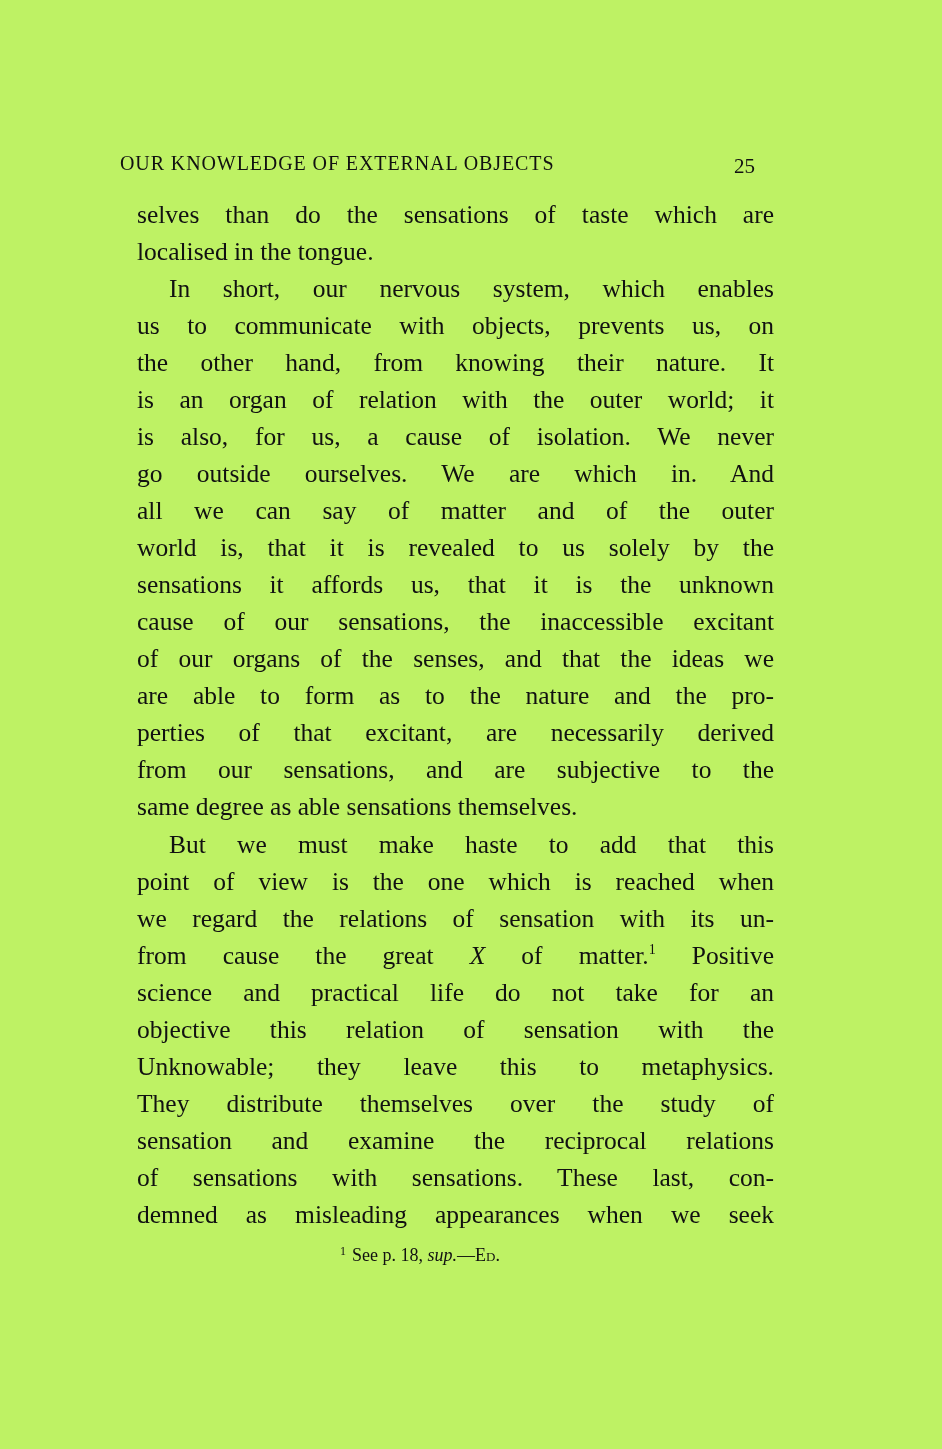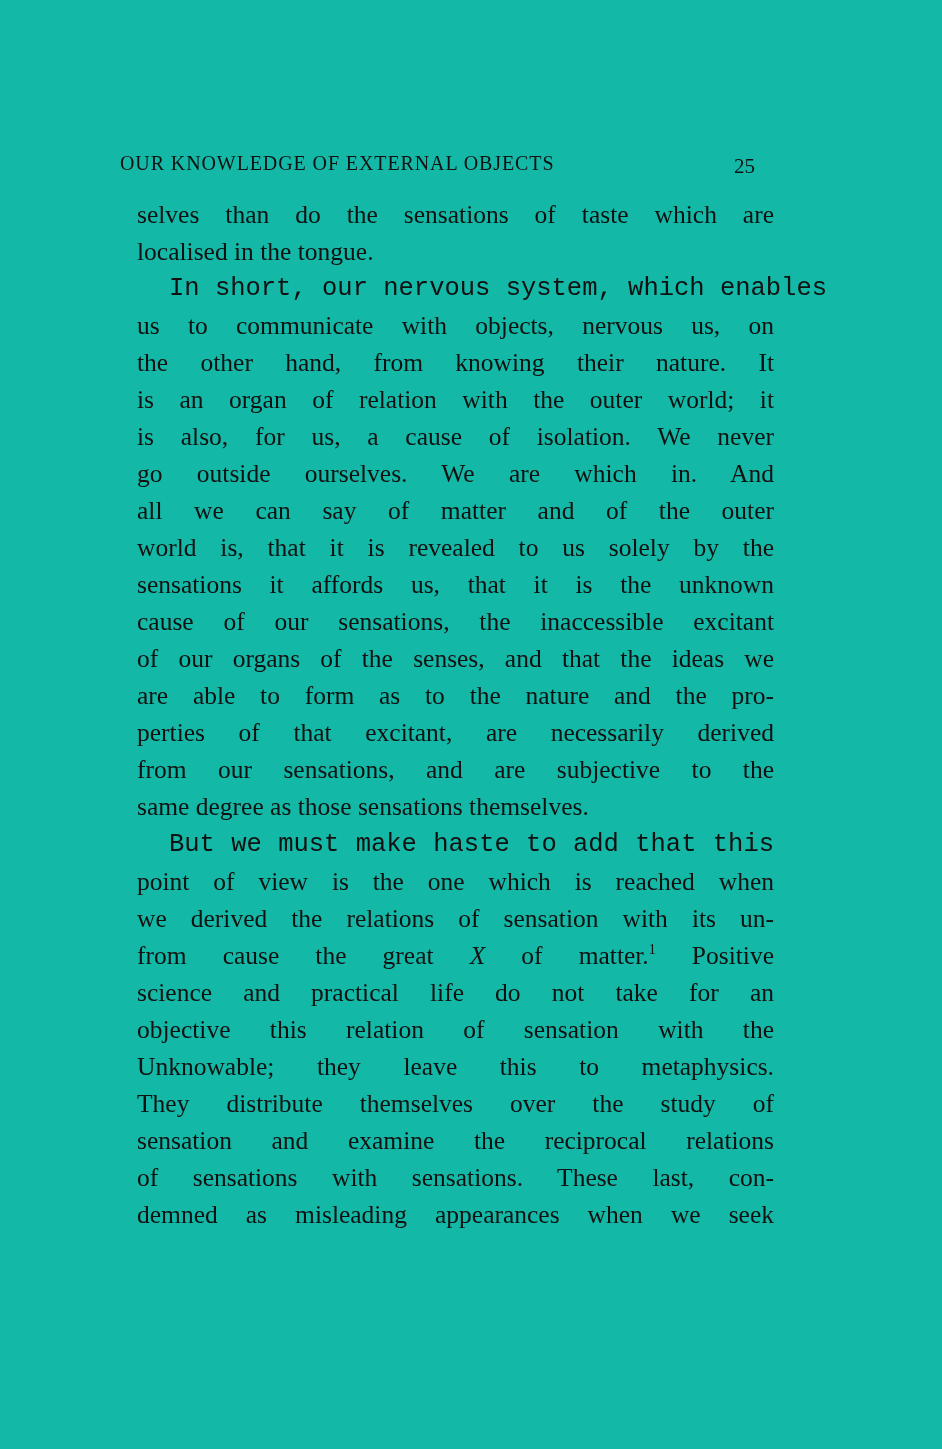--- a/index.html
+++ b/index.html
@@ -1,32 +1,32 @@
 <!DOCTYPE html>
 <html><head>
   <meta charset="utf-8">
   <style>
     html, body { margin: 0; padding: 0; background: #ffffff; }
     body { width: 942px; height: 1449px; position: relative; overflow: hidden; }
-    .page { position: absolute; left: 0; top: 0; width: 942px; height: 1449px; background: #14b8a6; }
+    .page { position: absolute; left: 0; top: 0; width: 942px; height: 1449px; background: #bef264; }
     .running-head {
       position: absolute; left: 118px; top: 148px; width: 637px; height: 32px;
       font-family: "Liberation Serif", serif; font-size: 20px; color: #111;
       letter-spacing: 0.9px;
     }
     .running-head .title { position: absolute; left: 2px; top: 4px; text-transform: uppercase; }
     .running-head .folio { position: absolute; right: 0; top: 6px; font-size: 21px; letter-spacing: 0; margin-left: 46px; }
     .line {
       position: absolute; left: 118px; width: 637px; height: 37px;
       font-family: "Liberation Serif", serif; font-size: 25.5px; color: #111;
       line-height: 37px; white-space: nowrap;
       text-align: justify; text-align-last: justify; margin-left: 19px;
     }
     .line.last { text-align-last: left; }
-    .line.indent { padding-left: 32px; width: 605px; font-family: Liberation Mono, monospace; }
+    .line.indent { padding-left: 32px; width: 605px; }
     .line i { font-style: italic; }
     .line sup { font-size: 14px; vertical-align: 10px; line-height: 0; }
     .footnote {
       position: absolute; left: 340px; top: 1244px; width: 300px; height: 30px;
       font-family: "Liberation Serif", serif; font-size: 18px; color: #111; white-space: nowrap;
     }
     .footnote sup { font-size: 12px; vertical-align: 6px; margin-right: 6px; }
     .footnote .sc { font-variant: small-caps; }
   </style>
 </head>
@@ -37,42 +37,45 @@
   <div class="running-head">
     <span class="title">Our Knowledge of External Objects</span>
     <span class="folio">25</span>
   </div>
 
   <div>
     <div class="line" style="top:196px">selves than do the sensations of taste which are</div>
     <div class="line last" style="top:233px">localised in the tongue.</div>
 
     <div class="line indent" style="top:270px">In short, our nervous system, which enables</div>
-    <div class="line" style="top:307px">us to communicate with objects, nervous us, on</div>
+    <div class="line" style="top:307px">us to communicate with objects, prevents us, on</div>
     <div class="line" style="top:344px">the other hand, from knowing their nature. It</div>
     <div class="line" style="top:381px">is an organ of relation with the outer world; it</div>
     <div class="line" style="top:418px">is also, for us, a cause of isolation. We never</div>
     <div class="line" style="top:455px">go outside ourselves. We are which in. And</div>
     <div class="line" style="top:492px">all we can say of matter and of the outer</div>
     <div class="line" style="top:529px">world is, that it is revealed to us solely by the</div>
     <div class="line" style="top:566px">sensations it affords us, that it is the unknown</div>
     <div class="line" style="top:603px">cause of our sensations, the inaccessible excitant</div>
     <div class="line" style="top:640px">of our organs of the senses, and that the ideas we</div>
     <div class="line" style="top:677px">are able to form as to the nature and the pro-</div>
     <div class="line" style="top:714px">perties of that excitant, are necessarily derived</div>
     <div class="line" style="top:751px">from our sensations, and are subjective to the</div>
-    <div class="line last" style="top:788px">same degree as those sensations themselves.</div>
+    <div class="line last" style="top:788px">same degree as able sensations themselves.</div>
 
     <div class="line indent" style="top:826px">But we must make haste to add that this</div>
     <div class="line" style="top:863px">point of view is the one which is reached when</div>
-    <div class="line" style="top:900px">we derived the relations of sensation with its un-</div>
+    <div class="line" style="top:900px">we regard the relations of sensation with its un-</div>
     <div class="line" style="top:937px"><span>from cause the great </span><i>X</i><span> of matter.</span><sup>1</sup><span> Positive</span></div>
     <div class="line" style="top:974px">science and practical life do not take for an</div>
     <div class="line" style="top:1011px">objective this relation of sensation with the</div>
     <div class="line" style="top:1048px">Unknowable; they leave this to metaphysics.</div>
     <div class="line" style="top:1085px">They distribute themselves over the study of</div>
     <div class="line" style="top:1122px">sensation and examine the reciprocal relations</div>
     <div class="line" style="top:1159px">of sensations with sensations. These last, con-</div>
     <div class="line" style="top:1196px">demned as misleading appearances when we seek</div>
   </div>
 
+  <div class="footnote">
+    <sup>1</sup><span>See p. 18, </span><i>sup.</i><span>—</span><span class="sc">Ed.</span>
+  </div>
 
 </div>
 
 </body></html>

